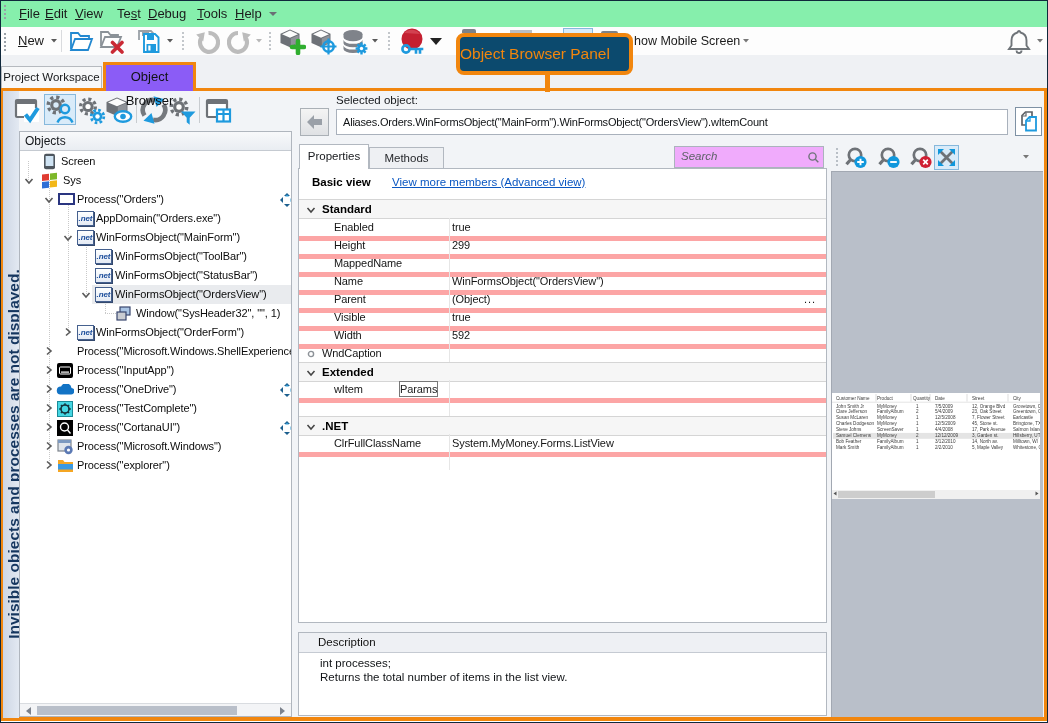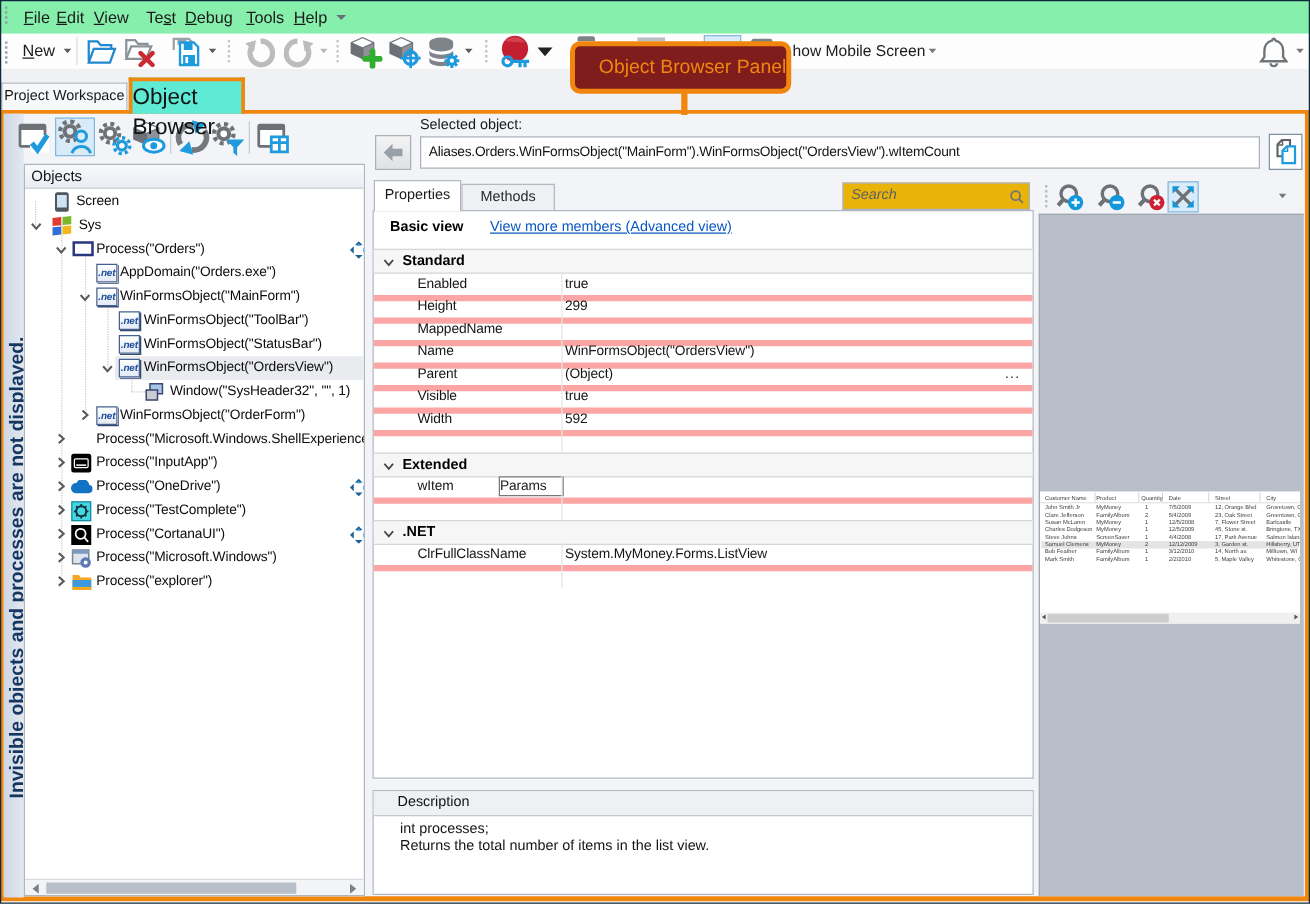--- a/index.html
+++ b/index.html
@@ -176,21 +176,21 @@
       <path d="M9.5 21.5 a2.5 2.5 0 0 0 5 0" fill="none" stroke="#6f7479" stroke-width="1.9"></path>
     </svg>
 <svg class="a" style="left:1036px;top:11px" width="8" height="6">
       <polygon points="1,1 7,1 4,4.5" fill="#777"></polygon>
     </svg>
 </div>
 
 <div class="a" style="left:0;top:55px;width:1048px;height:33px;background:#eff1f4" id="tabbar">
 <div class="a" style="left:1px;top:11px;width:101px;height:22px;background:#f7f8f9;border:1px solid #b6babf;border-bottom:none;box-sizing:border-box;font-size:11.5px;line-height:20px;text-align:center;color:#16181a;white-space:nowrap">Project Workspace</div>
 </div>
-<div class="a" style="left:103px;top:62px;width:93px;height:29px;background:#5eead4;border:3px solid #f1860e;border-bottom:none;box-sizing:border-box;z-index:5;font-size:18px;text-align:left;line-height:24px;color:#101214">Object Browser</div>
+<div class="a" style="left:103px;top:62px;width:93px;height:29px;background:#8b5cf6;border:3px solid #f1860e;border-bottom:none;box-sizing:border-box;z-index:5;font-size:13px;text-align:center;line-height:24px;color:#101214">Object Browser</div>
 
 <div class="a" style="left:0;top:88px;width:1048px;height:633px" id="panel">
 
 <div class="a" style="left:0;top:0;width:1048px;height:633px;border:solid #f1860e;border-width:3px 4px 4px 3px;box-sizing:border-box;background:#f2f4f7"></div>
 
 <div class="a" style="left:3px;top:3px;width:16px;height:627px;background:linear-gradient(90deg,#cdd6e4,#e3e9f2)">
 <div class="a" style="left:-174px;top:355px;width:370px;height:16px;transform:rotate(-90deg);font-size:15.5px;font-weight:bold;color:#15365f;text-align:center;line-height:16px;white-space:nowrap">Invisible objects and processes are not displayed.</div>
 </div>
 <div id="treetools">
 <div class="a" style="left:14px;top:9px;width:28px;height:28px"><svg width="28" height="28" viewBox="0 0 28 28">
@@ -448,21 +448,21 @@
 <div class="a" style="left:1015px;top:19px;width:27px;height:29px;background:#fff;border:1px solid #7e91a4;box-sizing:border-box"><svg width="25" height="27" viewBox="0 0 25 27">
           <path d="M6 17 V7.5 L9.5 4 H16 V17 Z" fill="#fff" stroke="#5f6368" stroke-width="1.7"></path>
           <path d="M6.5 8 H10 V4.5" fill="none" stroke="#5f6368" stroke-width="1.2"></path>
           <path d="M10 22.5 V12.5 L13.5 9 H20 V22.5 Z" fill="#fff" stroke="#1e9ade" stroke-width="1.8"></path>
           <path d="M10.5 13 H14 V9.5" fill="none" stroke="#1e9ade" stroke-width="1.3"></path>
         </svg></div>
 </div>
 <div id="middle">
 <div class="a" style="left:369px;top:59px;width:75px;height:22px;background:#eef0f3;border:1px solid #b2b8c0;box-sizing:border-box;font-size:11.5px;text-align:center;line-height:20px;color:#26282c">Methods</div>
 <div class="a" style="left:299px;top:56px;width:70px;height:25px;background:#fff;border:1px solid #b2b8c0;border-bottom:none;box-sizing:border-box;font-size:11.5px;text-align:center;line-height:23px;color:#16181c;z-index:2">Properties</div>
-<div class="a" style="left:674px;top:58px;width:150px;height:22px;background:#eab308;border:1px solid #abb3bd;box-sizing:border-box">
+<div class="a" style="left:674px;top:58px;width:150px;height:22px;background:#f0abfc;border:1px solid #abb3bd;box-sizing:border-box">
         <span style="position:absolute;left:6px;top:3px;font-size:11.5px;font-style:italic;color:#5c6166">Search</span>
         <svg class="a" style="left:132px;top:4px" width="13" height="13">
           <circle cx="5.5" cy="5.5" r="3.6" fill="none" stroke="#6e747a" stroke-width="1.4"></circle>
           <path d="M8.3 8.3 l3 3" stroke="#6e747a" stroke-width="1.4"></path>
         </svg>
       </div>
 <div class="a" style="left:298px;top:80px;width:529px;height:455px;background:#fff;border:1px solid #b2b8c0;box-sizing:border-box" id="gridbox">
 <div class="a" style="left:13px;top:7px;font-size:11.5px;font-weight:bold;color:#000">Basic view</div>
 <div class="a" style="left:93px;top:7px;font-size:11.5px;color:#0a57c2;text-decoration:underline">View more members (Advanced view)</div>
 <div class="ghdr" style="top:30px">
@@ -492,29 +492,35 @@
           <span class="a" style="left:505px;letter-spacing:1px">...</span>
         </div>
 <div class="grid-row" style="top:139px">
           <span class="a" style="left:35px">Visible</span>
           <span class="a" style="left:153px">true</span>
         </div>
 <div class="grid-row" style="top:157px">
           <span class="a" style="left:35px">Width</span>
           <span class="a" style="left:153px">592</span>
         </div>
+<div class="grid-row" style="top:175px">
+          <svg class="a" style="left:8px;top:6px" width="8" height="8">
+            <circle cx="4" cy="4" r="2.6" fill="none" stroke="#8d9298" stroke-width="1.4"></circle>
+          </svg>
+          <span class="a" style="left:23px">WndCaption</span>
+        </div>
 <div class="ghdr" style="top:193px">
           <svg class="a" style="left:7px;top:5px" width="10" height="10">
             <path d="M1.5 3 L5 7 L8.5 3" stroke="#444" stroke-width="1.5" fill="none"></path>
           </svg>
           <span class="a" style="left:23px">Extended</span>
         </div>
 <div class="grid-row" style="top:211px">
           <span class="a" style="left:35px">wItem</span>
-          <div class="a" style="left:100px;top:1px;width:52px;height:16px;background:#fff;border:1px solid #777;box-sizing:border-box;font-size:11px;text-align:left;line-height:14px;color:#222">Params</div>
+          <div class="a" style="left:100px;top:1px;width:39px;height:16px;background:#fff;border:1px solid #777;box-sizing:border-box;font-size:11px;text-align:left;line-height:14px;color:#222">Params</div>
         </div>
 <div class="ghdr" style="top:247px">
           <svg class="a" style="left:7px;top:5px" width="10" height="10">
             <path d="M1.5 3 L5 7 L8.5 3" stroke="#444" stroke-width="1.5" fill="none"></path>
           </svg>
           <span class="a" style="left:23px">.NET</span>
         </div>
 <div class="grid-row" style="top:265px">
           <span class="a" style="left:35px">ClrFullClassName</span>
           <span class="a" style="left:153px">System.MyMoney.Forms.ListView</span>
@@ -639,15 +645,15 @@
 </g>
 <rect x="0" y="97" width="208" height="9" fill="#f0f0f0"></rect>
 <rect x="6" y="98" width="97" height="7" fill="#cdcdcd"></rect>
 <polygon points="1.5,100.5 4.5,98.5 4.5,102.5" fill="#555"></polygon>
 <polygon points="206.5,100.5 203.5,98.5 203.5,102.5" fill="#555"></polygon>
 </svg>
 </div>
 </div>
 
 <div class="a" style="left:545px;top:70px;width:5px;height:22px;background:#f1860e;z-index:40"></div>
-<div class="a" style="left:456px;top:33px;width:177px;height:42px;background:#7f1d1d;border:4px solid #f1860e;border-radius:8px;z-index:41;box-sizing:border-box;text-align:right;line-height:33px;font-size:15.5px;color:#f1860e">Object Browser Panel</div>
+<div class="a" style="left:456px;top:33px;width:177px;height:42px;background:#0c4a6e;border:4px solid #f1860e;border-radius:8px;z-index:41;box-sizing:border-box;text-align:left;line-height:33px;font-size:15.5px;color:#f1860e">Object Browser Panel</div>
 
 <div class="a" style="left:0;top:0;width:1048px;height:723px;border:1px solid #10283b;box-sizing:border-box;z-index:50;pointer-events:none"></div>
 
 </body></html>

